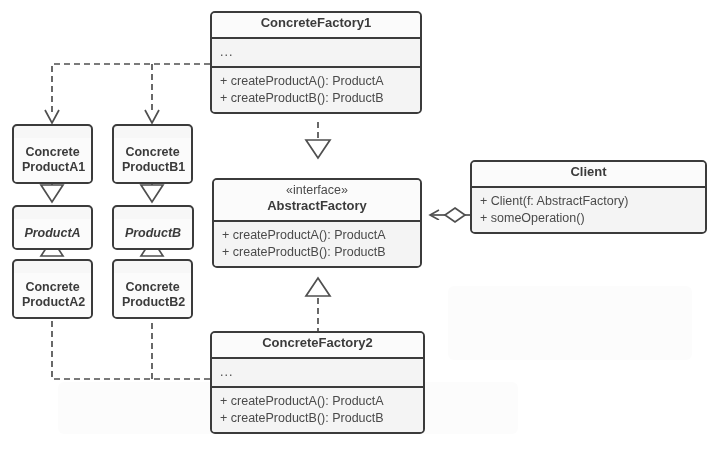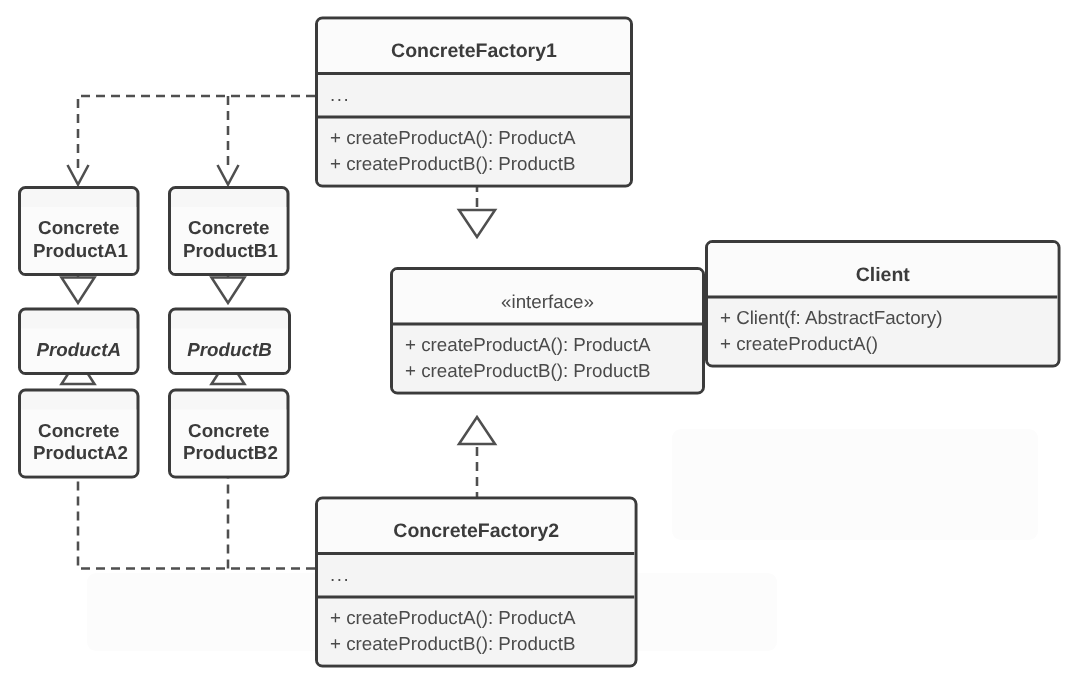--- a/index.html
+++ b/index.html
@@ -38,21 +38,21 @@
   .compartment + .compartment {
     border-top: 2px solid #3b3b3b;
   }
   .c-name {
     background: #fbfbfb;
     text-align: center;
     font-weight: bold;
     color: #3b3b3b;
     font-size: 13px;
     line-height: 16px;
-    padding-top: 13px;
+    padding-top: 2px;
     padding-bottom: 6px;
   }
   .c-name.small {
     font-size: 12.5px;
     line-height: 15px;
     padding-top: 7px;
     padding-bottom: 7px;
     margin-top: 12px;
   }
   .c-name.abstract {
@@ -156,23 +156,24 @@
     <div class="compartment c-name">ConcreteFactory1</div>
     <div class="compartment c-attrs">
       <div class="row ellipsis-row">...</div>
     </div>
     <div class="compartment c-ops">
       <div class="row">+ createProductA(): ProductA</div>
       <div class="row">+ createProductB(): ProductB</div>
     </div>
   </div>
 
-  <div class="uml-class" style="left:212px; top:178px; width:210px;margin-left:48px;">
+  <div class="uml-class" style="left:212px; top:178px; width:210px;">
     <div class="compartment c-name">
       <span class="stereotype">«interface»</span>
+      <span>AbstractFactory</span>
     </div>
     <div class="compartment c-ops">
       <div class="row">+ createProductA(): ProductA</div>
       <div class="row">+ createProductB(): ProductB</div>
     </div>
   </div>
 
   <div class="uml-class" style="left:210px; top:331px; width:215px;">
     <div class="compartment c-name">ConcreteFactory2</div>
     <div class="compartment c-attrs">
@@ -181,21 +182,21 @@
     <div class="compartment c-ops">
       <div class="row">+ createProductA(): ProductA</div>
       <div class="row">+ createProductB(): ProductB</div>
     </div>
   </div>
 
   <div class="uml-class" style="left:470px; top:160px; width:237px;">
     <div class="compartment c-name">Client</div>
     <div class="compartment c-ops">
       <div class="row">+ Client(f: AbstractFactory)</div>
-      <div class="row">+ createProductA()</div>
+      <div class="row">+ someOperation()</div>
     </div>
   </div>
 
   <div class="uml-class" style="left:12px; top:124px; width:81px;">
     <div class="compartment c-name small">
       <span>Concrete</span><br>
       <span>ProductA1</span>
     </div>
   </div>
 

